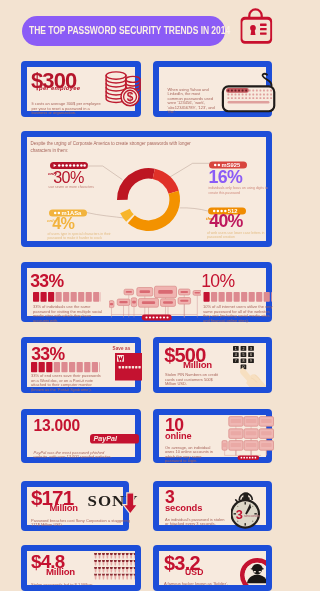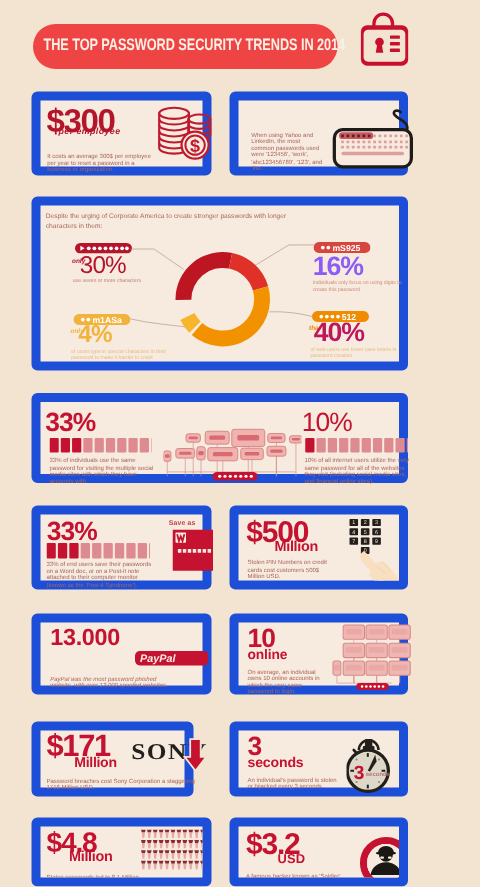--- a/index.html
+++ b/index.html
@@ -3,21 +3,21 @@
 <meta charset="utf-8">
 <style>
   html,body{margin:0;padding:0;}
   body{width:290px;height:591px;background:#f3e3d1;
        font-family:"Liberation Sans",sans-serif;overflow:hidden;
        -webkit-font-smoothing:antialiased;}
   .page{position:relative;width:290px;height:591px;}
 
   
   .hdr{position:absolute;left:22px;top:16px;width:203px;height:30px;
-       background:#ef4444;border-radius:15px;}
+       background:#8b5cf6;border-radius:15px;}
   .hdr-title{position:absolute;left:7px;top:7px;width:320px;
        color:#fbf0e6;font-size:11.1px;font-weight:bold;letter-spacing:-.05px;
        line-height:14px;white-space:nowrap;transform:scaleX(.765);transform-origin:left center;}
   .hdr-lock{position:absolute;left:239px;top:7px;width:35px;height:39px;}
 
   
   .card{position:absolute;background:#f7eade;border:6px solid #1d4ed8;
         border-radius:4px;box-sizing:border-box;}
 
   .stat{color:#b5152b;font-weight:bold;letter-spacing:-.5px;line-height:1;}

